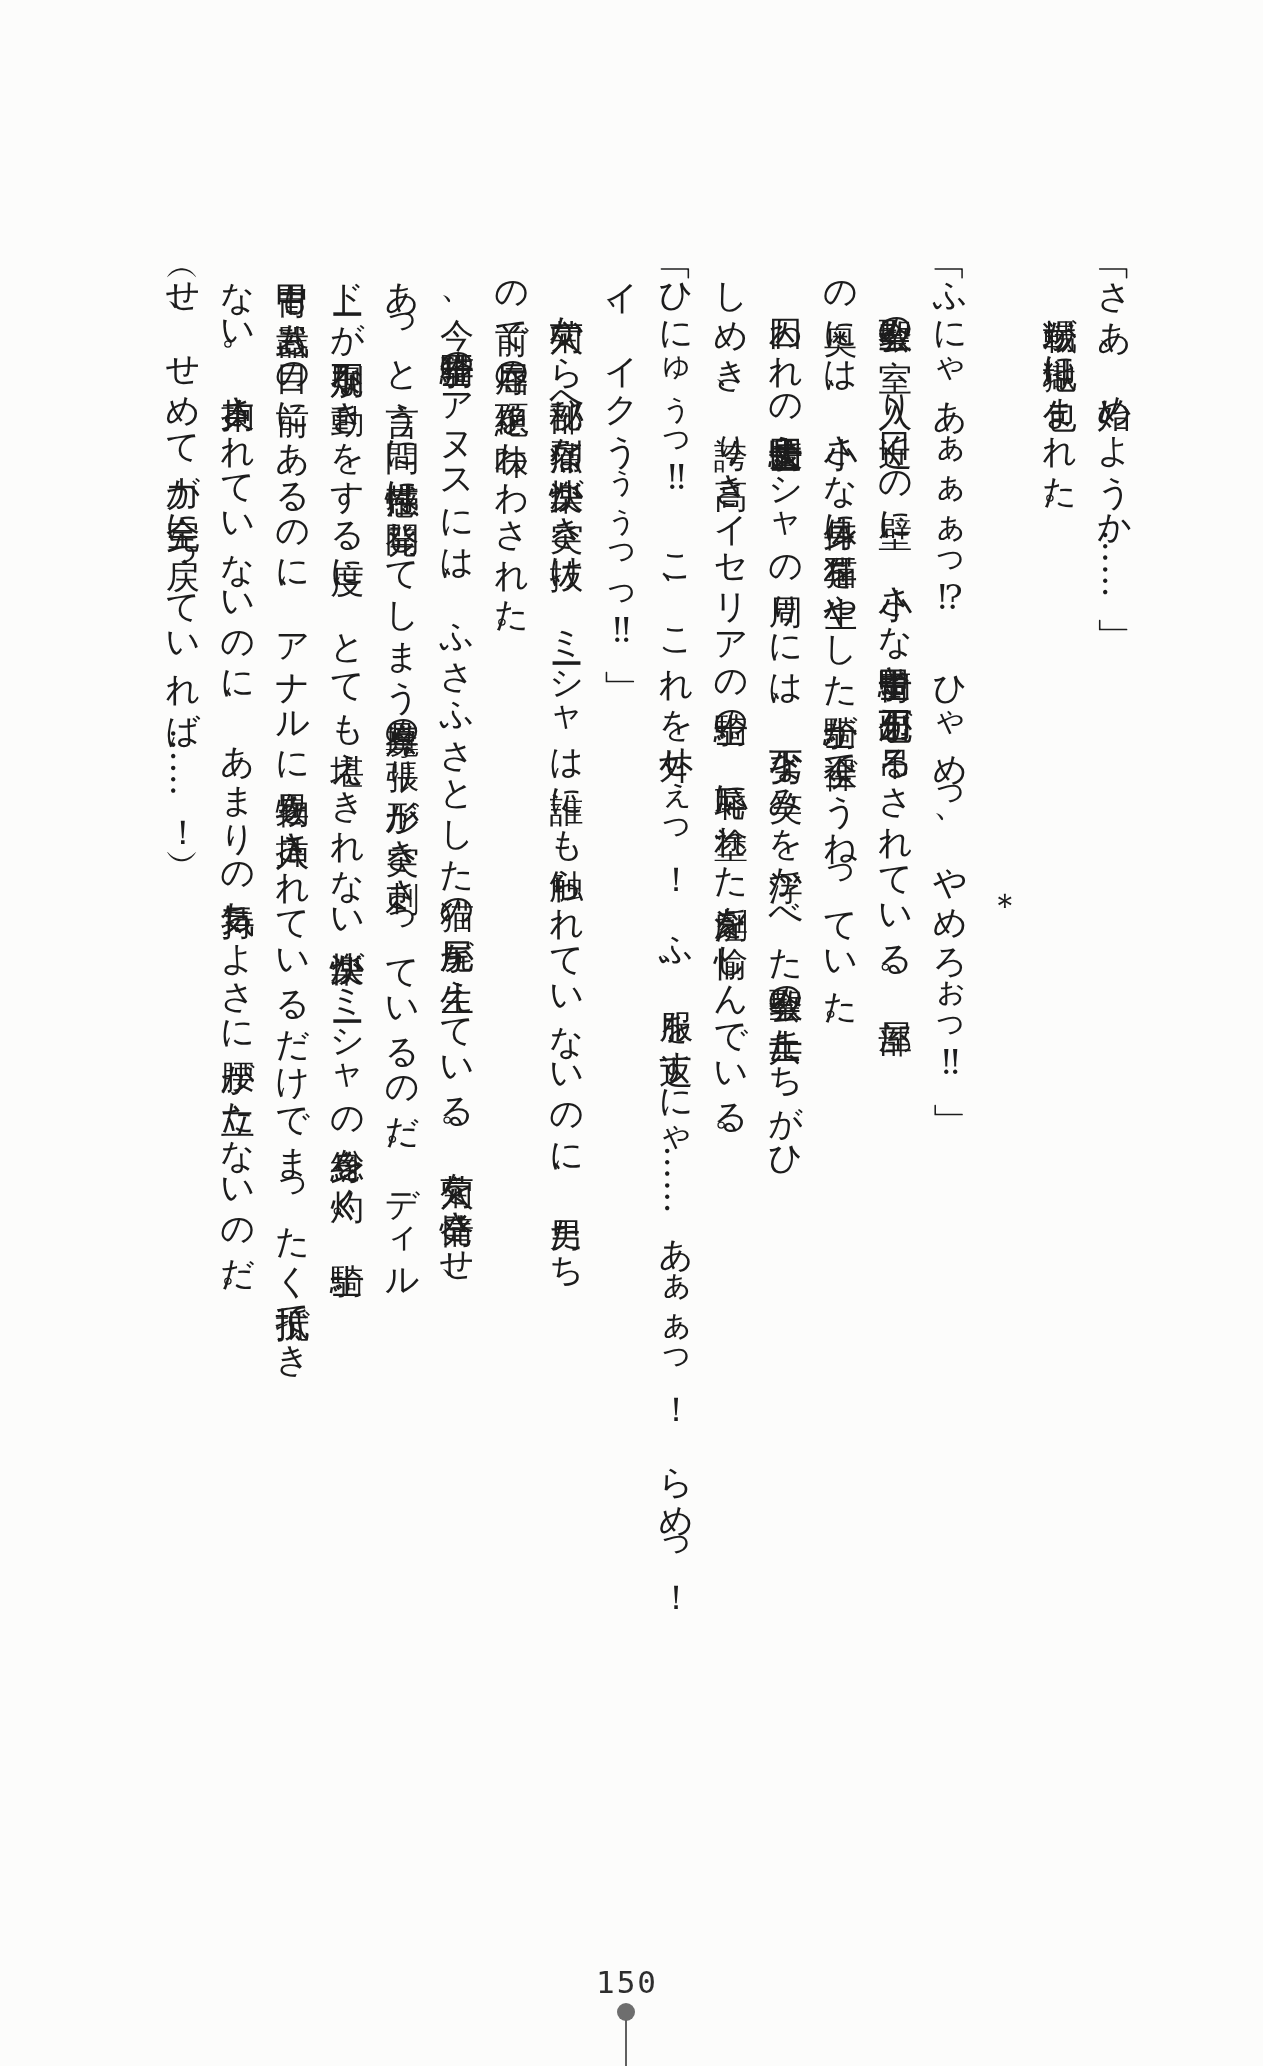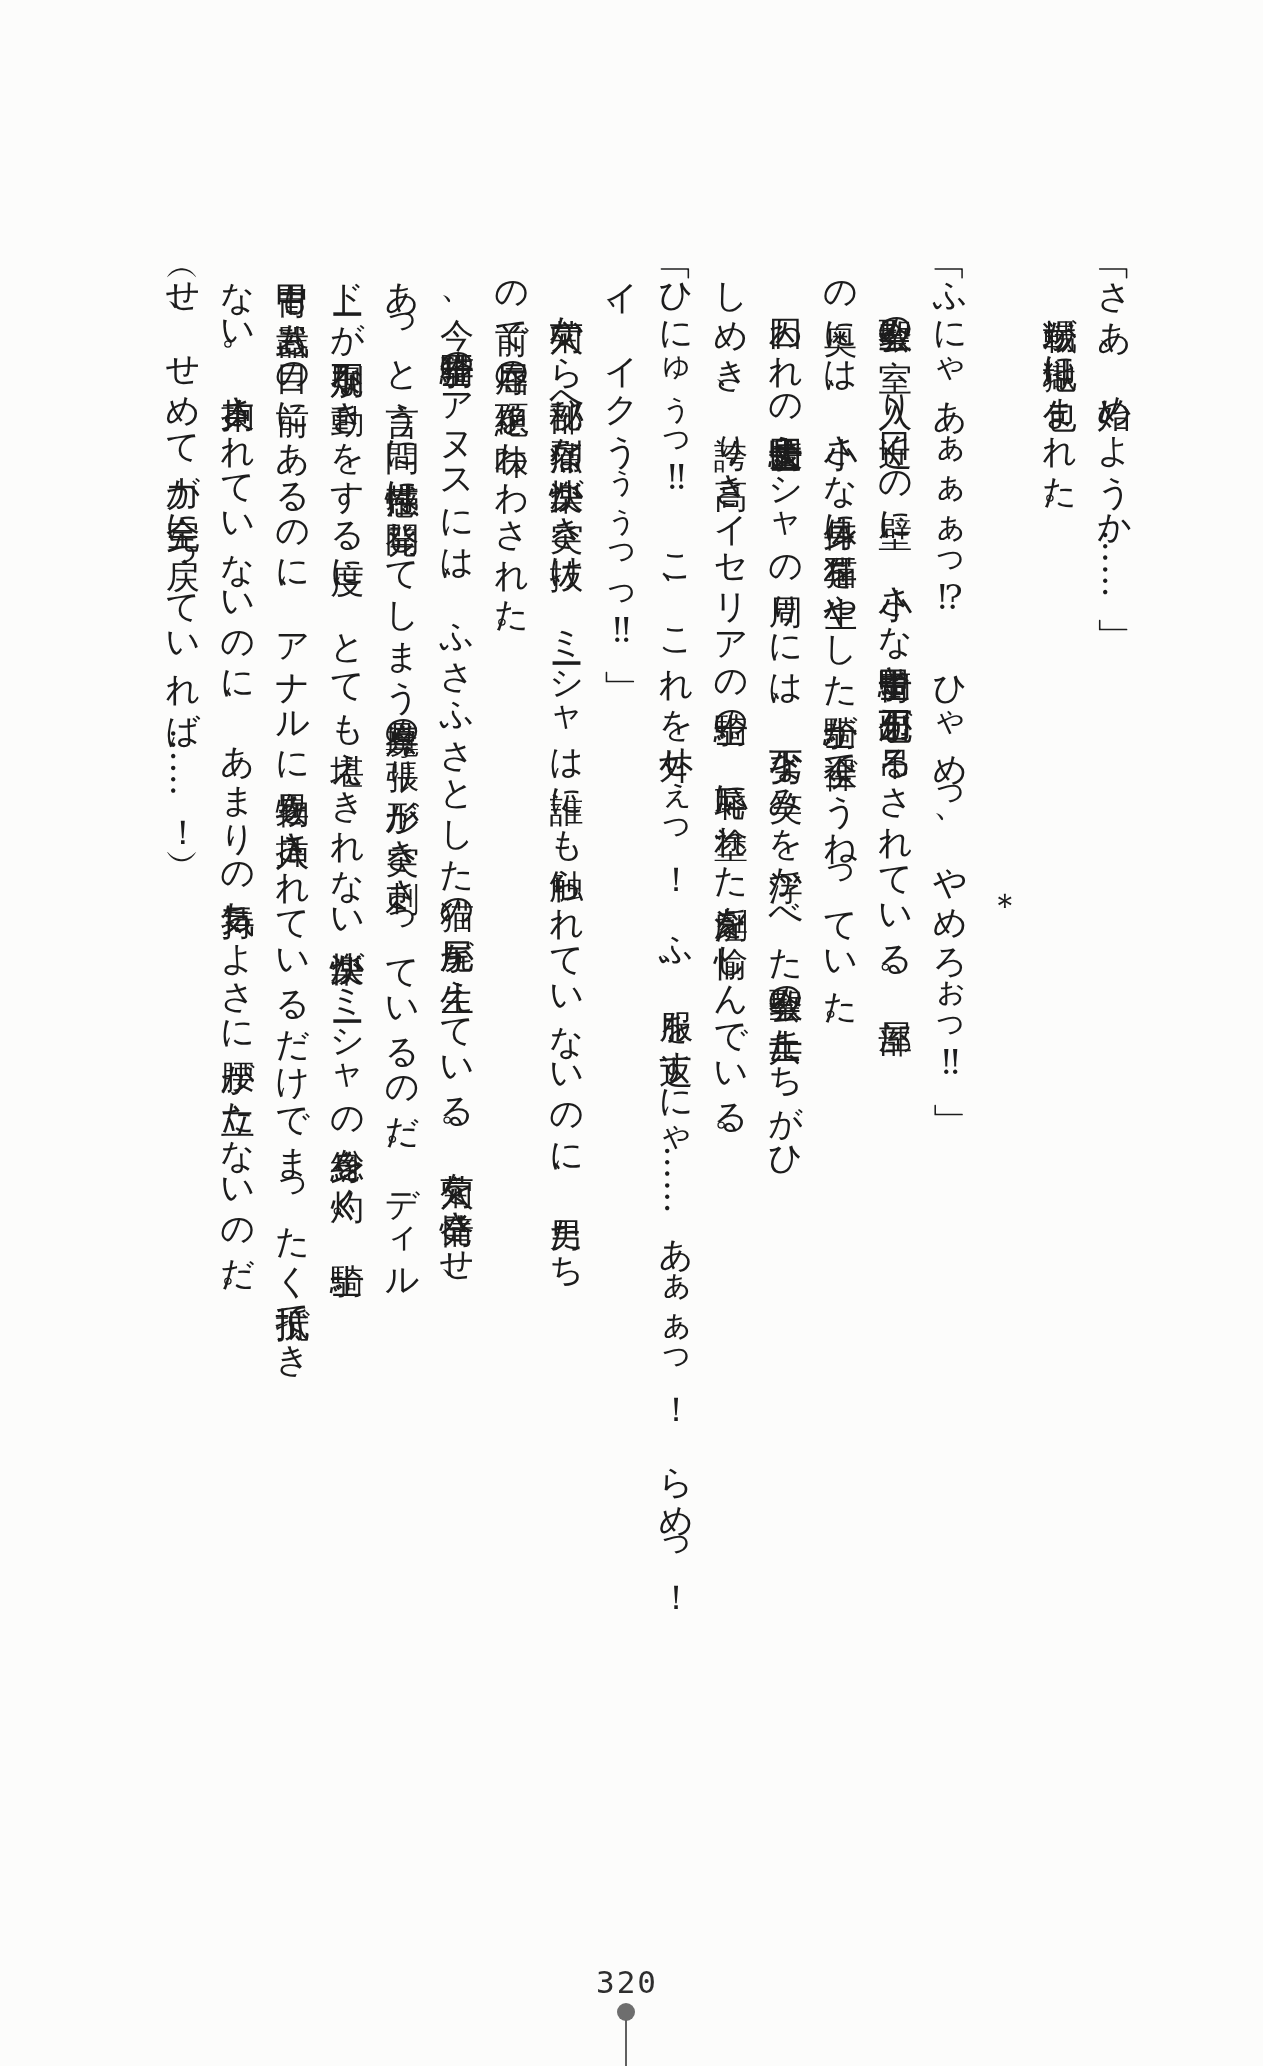--- a/index.html
+++ b/index.html
@@ -73,18 +73,18 @@
   }
 </style>
 </head>
 <body>
 
 <div class="page">
 
   <main class="text-block" id="text-block"><div class="line">「さあ、始めようか……」</div><div class="line indent">戦場が地獄に包まれた。</div><div class="line sep">＊</div><div class="line">「ふにゃあぁぁぁっ⁉　ひゃめっ、やめろぉっ‼」</div><div class="line indent">聖教会の一室。入り口近くの壁に、小さな騎士甲冑と出刃包丁が吊るされている。部屋</div><div class="line">の奥には、小さな身体に猫耳を生やした騎士が全裸でうねっていた。</div><div class="line indent">囚われの大騎士団長ミーシャの周りには、下劣な笑みを浮かべた聖教会の兵士たちがひ</div><div class="line">しめき、誇り高きイセリアの騎士の、恥辱に塗れた淫劇を愉しんでいる。</div><div class="line">「ひにゅぅっ‼　こ、これを外せぇっ！　ふ、服を返すにゃ……あぁぁっ！　らめっ！</div><div class="line">イ、イクうぅぅっっ‼」</div><div class="line indent">菊穴から秘部へ痛烈な快楽が突き抜け、ミーシャは誰にも触られていないのに、男たち</div><div class="line">の前で屈辱の絶頂を味わわされた。</div><div class="line indent">今、猫耳騎士のアヌスには、ふさふさとした猫の尻尾が生えている。菊穴を発情させ、</div><div class="line">あっと言う間に性感帯に開発してしまう魔導具の張り形が突き刺さっているのだ。ディル</div><div class="line">ドーが不規則な動きをする度に、とても堪えきれない快楽がミーシャの総身を灼く。騎士</div><div class="line">甲冑も武器も目の前にあるのに、アナルに異物を挿入されているだけでまったく抵抗でき</div><div class="line">ない。拘束されていないのに、あまりの気持ちよさに腰が立たないのだ。</div><div class="line">（せ、せめて力が完全に戻っていれば……！）</div></main>
 
   <div class="footer">
-    <div class="page-number">320</div>
+    <div class="page-number">150</div>
     <div class="ornament-dot"></div>
     <div class="ornament-line"></div>
   </div>
 
 </div>
 
 </body></html>

